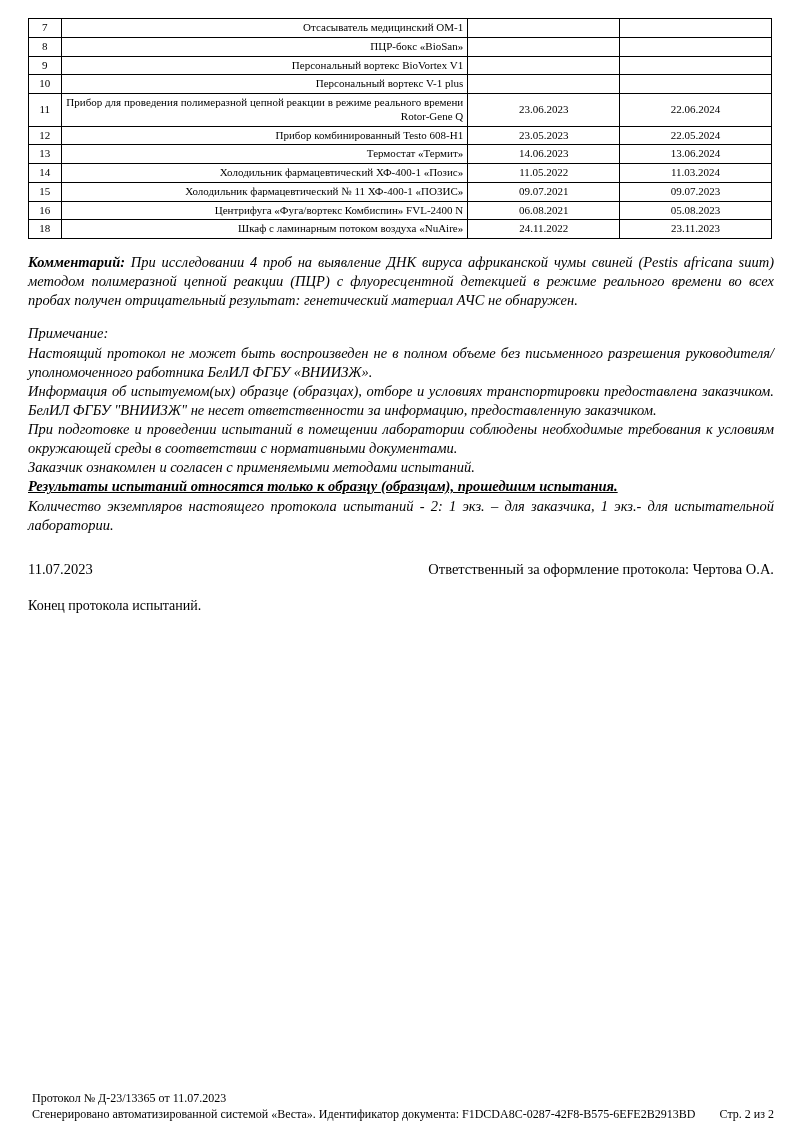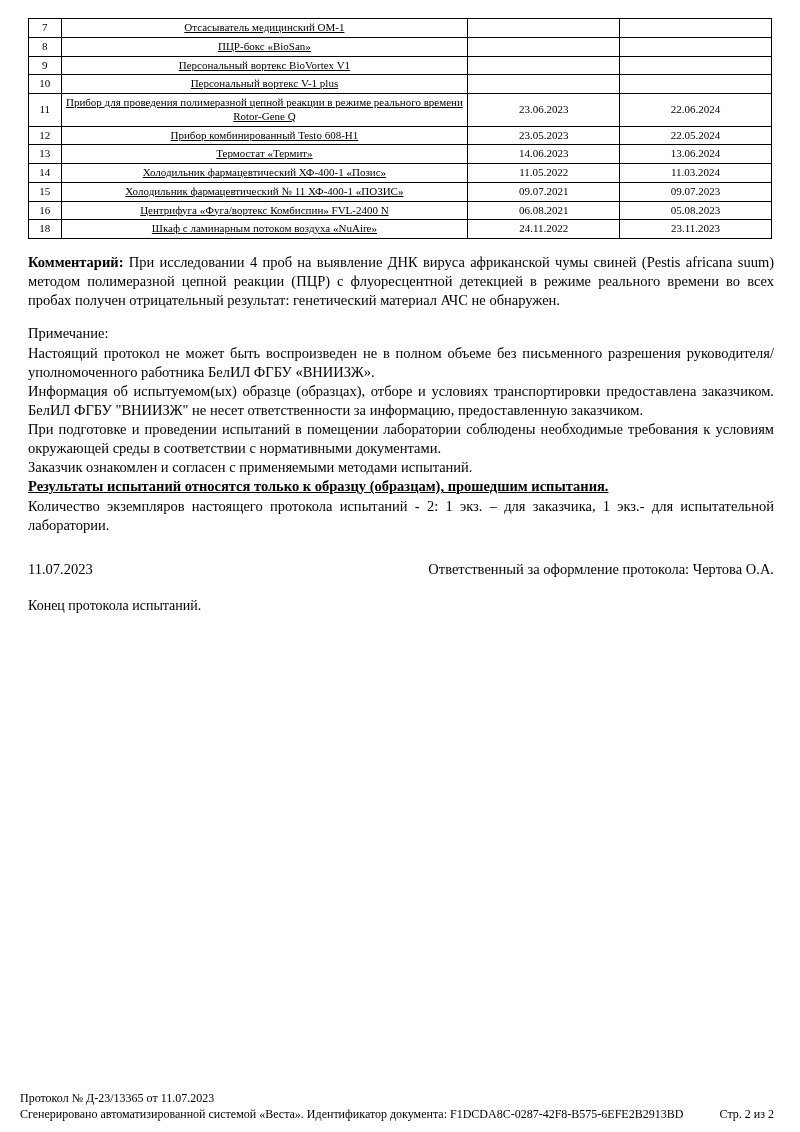--- a/index.html
+++ b/index.html
@@ -20,46 +20,47 @@
     width:744px;
     font-size:11px;
     line-height:1.25;
   }
   table.equip td{
     border:1px solid #000;
     padding:2px 4px;
     vertical-align:middle;
   }
   td.col-num{width:24px;text-align:center;}
-  td.col-name{width:408px;text-align:center;text-decoration:underline;}
+  td.col-name{width:408px;text-align:right;}
   td.col-date{width:146px;text-align:center;}
   .body-text{
     font-size:14.5px;
     line-height:1.32;
+    font-style:italic;
   }
   p.para{
     margin:0;
     text-align:justify;
   }
   .mt-md{margin-top:14px;}
   .bold{font-weight:bold;}
   .bold-underline{font-weight:bold;text-decoration:underline;}
   .sig-row{
     display:flex;
     justify-content:space-between;
     margin-top:26px;
     font-size:14.5px;
   }
   .end-line{
     margin-top:20px;
     font-size:14px;
   }
   .footer{
     position:absolute;
-    left:20px; right:26px; bottom:10px;
+    left:32px; right:26px; bottom:10px;
     font-size:12px;
     line-height:1.35;
   }
   .footer-row2{
     display:flex;
     justify-content:space-between;
     align-items:center;
   }
 </style>
 </head>

